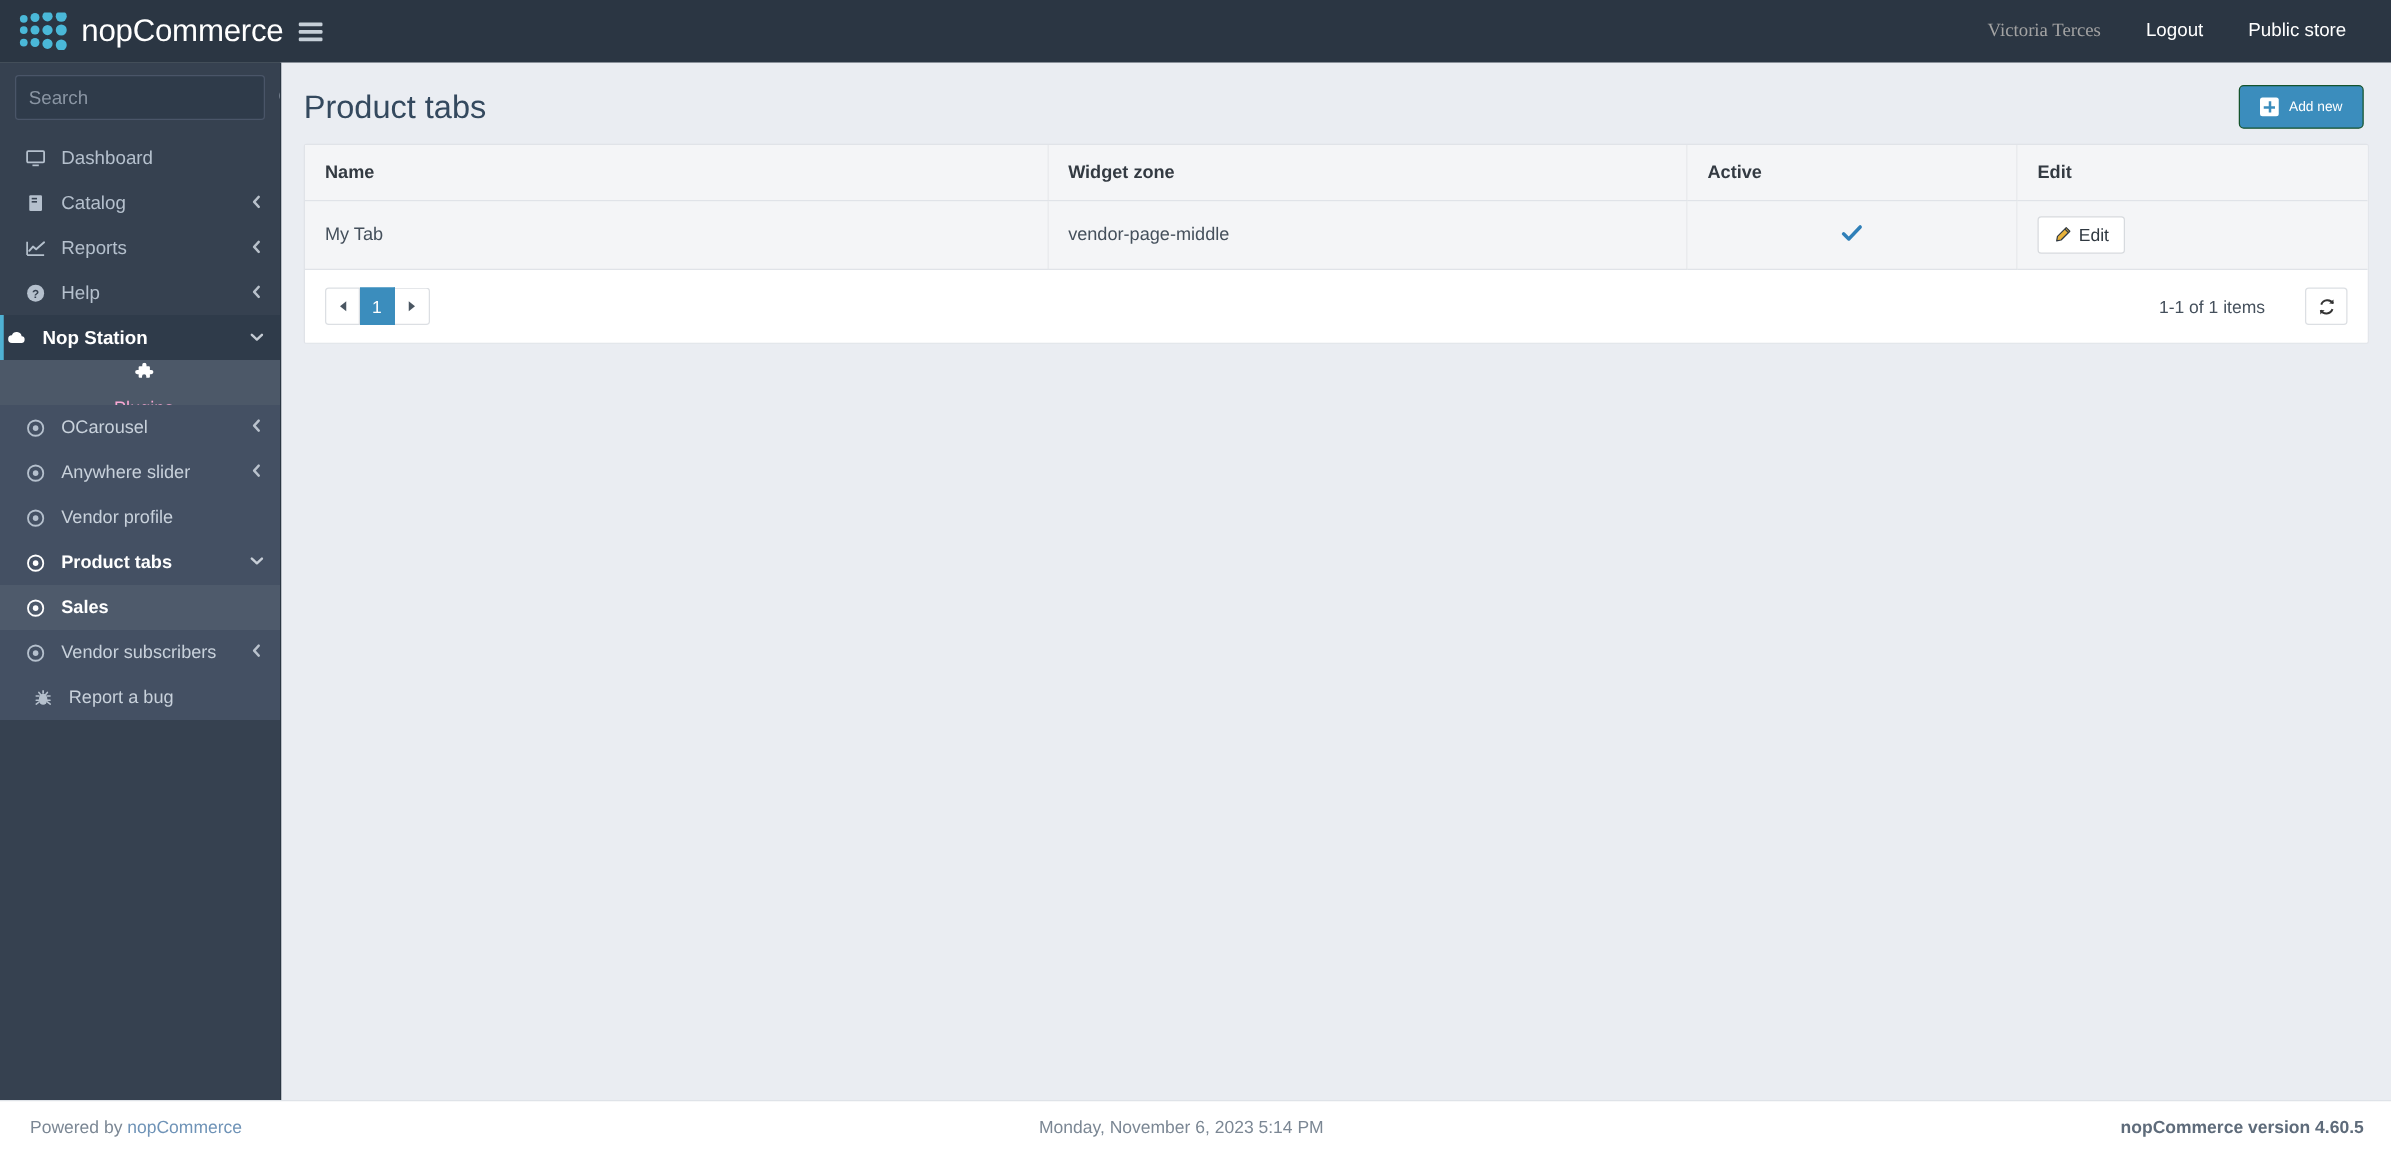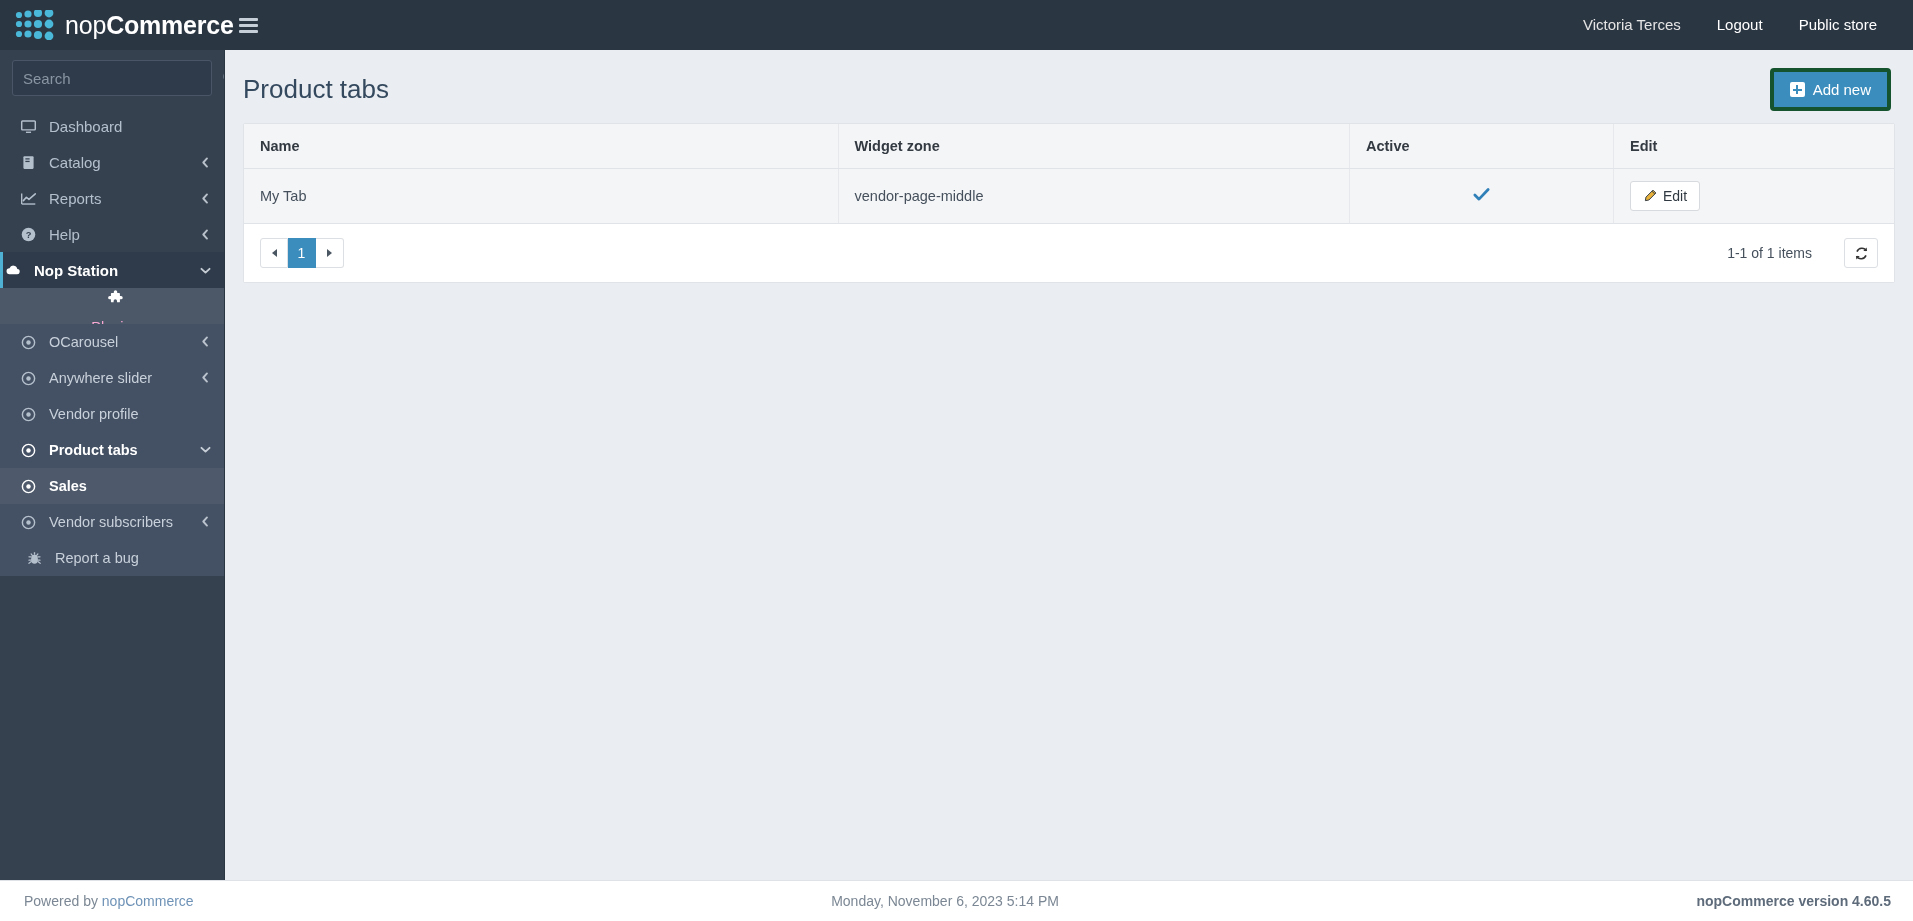--- a/index.html
+++ b/index.html
@@ -22,42 +22,42 @@
     width: 224px; flex: 0 0 224px;
     background: #2b3643;
     display: flex; align-items: center; gap: 9px;
     padding-left: 14px;
   }
   .brand-dots { width: 42px; height: 30px; flex: 0 0 42px; }
   .brand-text {
     color: #ffffff; font-size: 25px; line-height: 1;
     letter-spacing: -0.2px; white-space: nowrap;
   }
-  .brand-text b { font-weight: 700; margin-top: 38px; }
+  .brand-text b { font-weight: 400; margin-top: 38px; }
   .brand-text span.light { font-weight: 400; }
 
   .hamburger {
     width: 48px; display: flex; align-items: center; justify-content: center;
     cursor: pointer;
   }
   .hamburger .bars { width: 19px; }
   .hamburger .bars i {
     display: block; height: 3px; background: #c6cfd8;
     margin: 3px 0; border-radius: 1px;
   }
   .topbar-spacer { flex: 1 1 auto; }
   .topbar-right {
     display: flex; align-items: center; gap: 0;
     padding-right: 18px;
   }
   .topbar-right a, .topbar-right span {
     color: #ffffff; font-size: 15px; text-decoration: none;
     padding: 0 18px; line-height: 50px; white-space: nowrap;
   }
-  .topbar-right .username { color: #e5e5e5; cursor: default; }
+  .topbar-right .username { color: #a3a3a3; cursor: default; font-family: Liberation Serif, serif; }
 
   
   .wrap { flex: 1 1 auto; display: flex; min-height: 0; }
 
   
   .sidebar {
     width: 224px; flex: 0 0 224px;
     background: #364150;
     overflow: hidden;
     position: relative;
@@ -112,22 +112,22 @@
     background: #eaedf2; min-width: 0;
     border-left: 1px solid #2b3643;
   }
   .page-head {
     display: flex; align-items: center; justify-content: space-between;
     padding: 18px 22px 12px 18px;
   }
   .page-title { font-size: 26px; color: #34495e; font-weight: 400; }
   .btn-add {
     display: inline-flex; align-items: center; gap: 8px;
-    background: #3b8dbd; border: 4px solid #14532d; border-radius: 4px;
-    color: #ffffff; font-size: 15px; padding: 9px 16px; cursor: pointer;
+    background: #3b8dbd; border: 1px solid #14532d; border-radius: 4px;
+    color: #ffffff; font-size: 11px; padding: 9px 16px; cursor: pointer;
     font-family: inherit;
   }
   .plus-box {
     width: 15px; height: 15px; background: #ffffff; border-radius: 2px;
     position: relative; flex: 0 0 15px;
   }
   .plus-box::before, .plus-box::after {
     content: ""; position: absolute; background: #3b8dbd;
   }
   .plus-box::before { left: 6.5px; top: 3px; width: 2px; height: 9px; }

